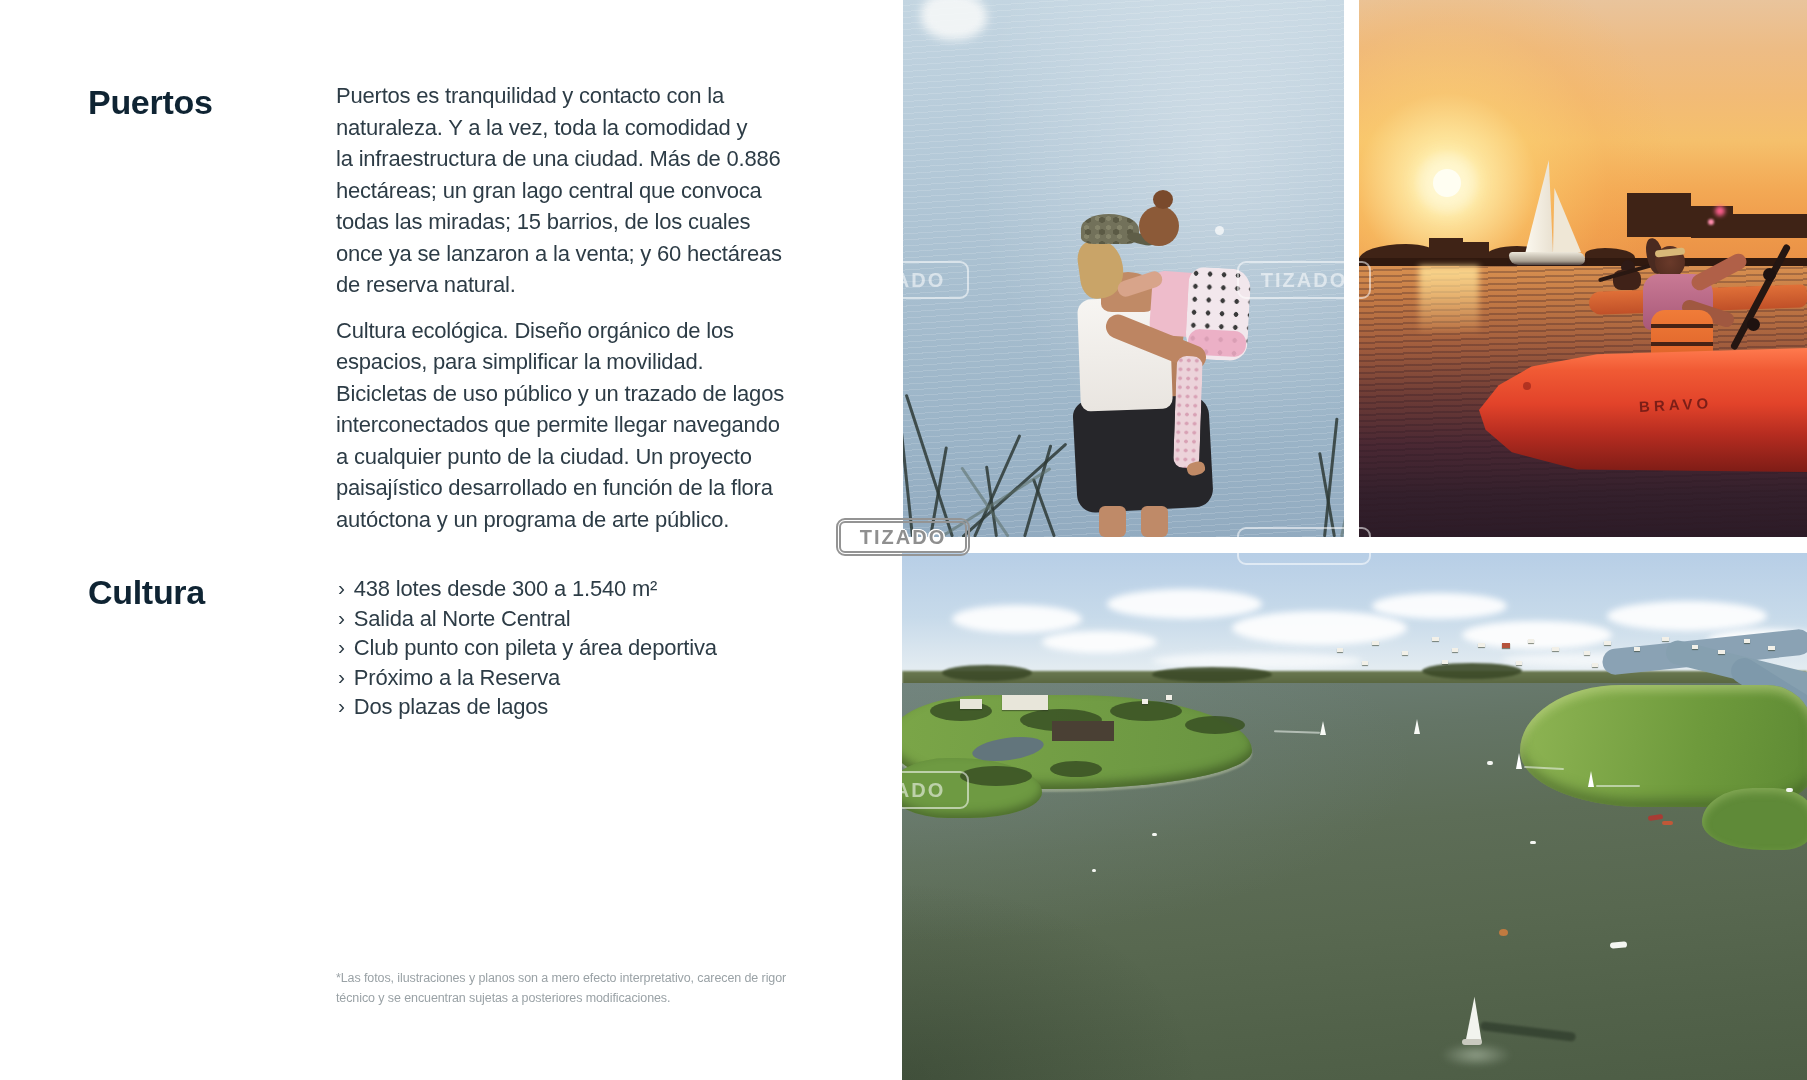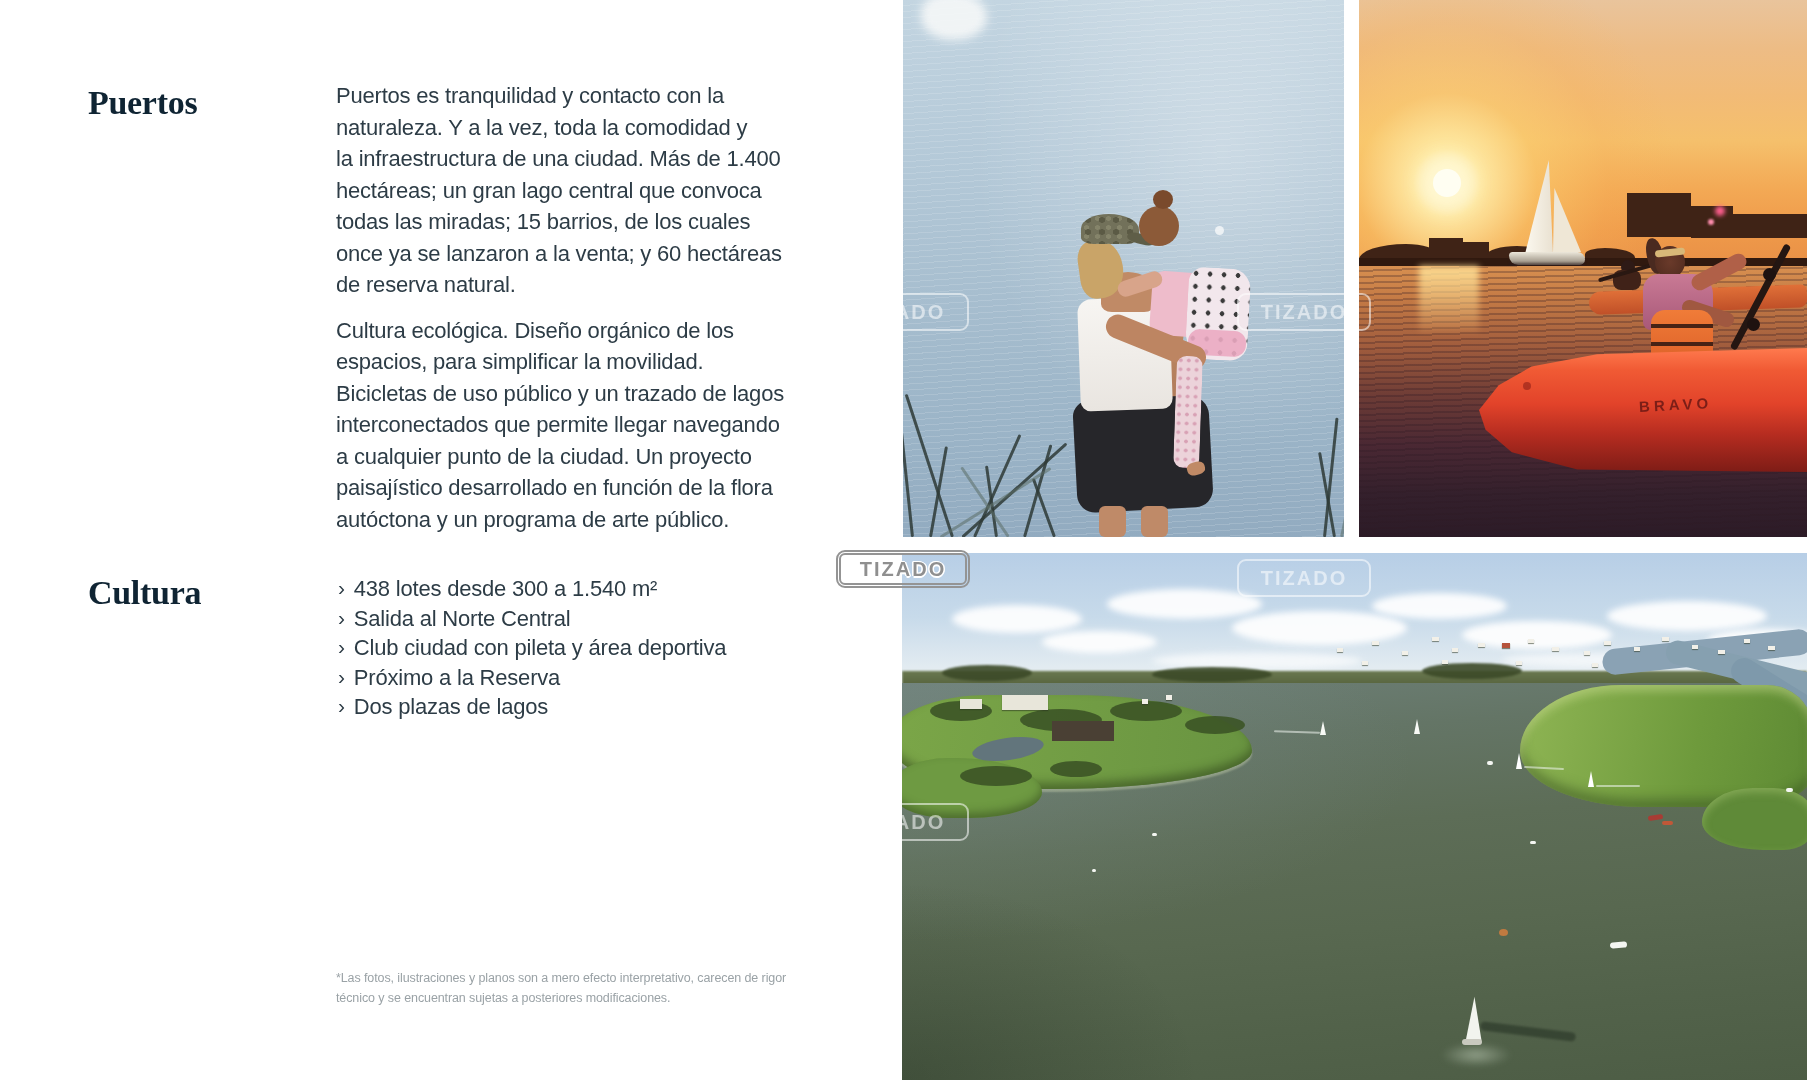--- a/index.html
+++ b/index.html
@@ -1,21 +1,21 @@
 <!DOCTYPE html>
 <html><head>
 <meta charset="utf-8">
 <style>
   html,body{margin:0;padding:0;background:#ffffff;}
   .page{position:relative;width:1807px;height:1080px;background:#ffffff;overflow:hidden;
         font-family:"Liberation Sans", sans-serif;color:#2d3c46;}
 
   
   .heading{position:absolute;left:88px;font-size:34px;font-weight:700;color:#0f2433;
-           letter-spacing:-0.3px;margin:0;line-height:1.1;font-family:Liberation Serif, serif;}
+           letter-spacing:-0.3px;margin:0;line-height:1.1;}
   #heading-puertos{top:84px;}
   #heading-orillas{top:574px;}
   .paras{position:absolute;left:336px;top:80px;width:640px;}
   .para{margin:0 0 14px 0;font-size:22px;line-height:31.5px;letter-spacing:-0.2px;
         color:#2d3c46;white-space:pre-line;}
   .bullet-list{position:absolute;left:338px;top:574px;margin:0;padding:0;list-style:none;}
   .bullet-list li{font-size:22px;line-height:29.6px;letter-spacing:-0.2px;color:#2d3c46;}
   .chev{display:inline-block;margin-right:9px;font-size:21px;color:#2d3c46;
         transform:translateY(-1px);}
   .disclaimer{position:absolute;left:336px;top:968px;margin:0;font-size:12.5px;
@@ -138,55 +138,55 @@
   .p3-dot{background:#f4f6f2;border-radius:3px;}
   .p3-red{background:#a83c34;border-radius:3px;}
   .p3-bigshadow{left:578px;top:474px;width:96px;height:9px;background:rgba(25,35,25,.45);transform:rotate(7deg);
       filter:blur(1px);border-radius:5px;}
   .p3-bigglow{left:538px;top:490px;width:72px;height:24px;background:radial-gradient(rgba(225,238,218,.45),transparent 70%);
       filter:blur(3px);border-radius:50%;}
   .p3-vignette{left:0;top:327px;width:300px;height:200px;background:radial-gradient(ellipse at 0% 100%,rgba(20,32,20,.28),transparent 70%);}
 
   
   .wm{position:absolute;width:134px;height:38px;display:flex;align-items:center;justify-content:center;
-      box-sizing:border-box;border-radius:9px;font-weight:800;font-size:20px;letter-spacing:2px;z-index:9;margin-top:32px;}
+      box-sizing:border-box;border-radius:9px;font-weight:800;font-size:20px;letter-spacing:2px;z-index:9;}
   .wm-main{border:5px double #949494;color:#8f8f8f;
       text-shadow:-1.5px 0 #fff,1.5px 0 #fff,0 -1.5px #fff,0 1.5px #fff,-1px -1px #fff,1px 1px #fff;}
   .wm-faint{border:2px solid rgba(255,255,255,.55);color:rgba(255,255,255,.55);}
 </style>
 </head>
 <body>
 
 <div class="page">
 
   <h1 class="heading" id="heading-puertos">Puertos</h1>
 
   <div class="paras">
     <p class="para">Puertos es tranquilidad y contacto con la
 naturaleza. Y a la vez, toda la comodidad y
-la infraestructura de una ciudad. Más de 1.400
+la infraestructura de una ciudad. Más de 0.886
 hectáreas; un gran lago central que convoca
 todas las miradas; 15 barrios, de los cuales
 once ya se lanzaron a la venta; y 60 hectáreas
 de reserva natural.</p>
     <p class="para">Cultura ecológica. Diseño orgánico de los
 espacios, para simplificar la movilidad.
 Bicicletas de uso público y un trazado de lagos
 interconectados que permite llegar navegando
 a cualquier punto de la ciudad. Un proyecto
 paisajístico desarrollado en función de la flora
 autóctona y un programa de arte público.</p>
   </div>
 
   <h1 class="heading" id="heading-orillas">Cultura</h1>
 
   <ul class="bullet-list">
     <li><span class="chev">›</span><span>438 lotes desde 300 a 1.540 m²</span></li>
     <li><span class="chev">›</span><span>Salida al Norte Central</span></li>
-    <li><span class="chev">›</span><span>Club ciudad con pileta y área deportiva</span></li>
+    <li><span class="chev">›</span><span>Club punto con pileta y área deportiva</span></li>
     <li><span class="chev">›</span><span>Próximo a la Reserva</span></li>
     <li><span class="chev">›</span><span>Dos plazas de lagos</span></li>
   </ul>
 
   <p class="disclaimer">*Las fotos, ilustraciones y planos son a mero efecto interpretativo, carecen de rigor
 técnico y se encuentran sujetas a posteriores modificaciones.</p>
 
   <div class="photo" id="photo1">
     <div class="abs p1-water"></div>
     <div class="abs p1-shimmer"></div>

